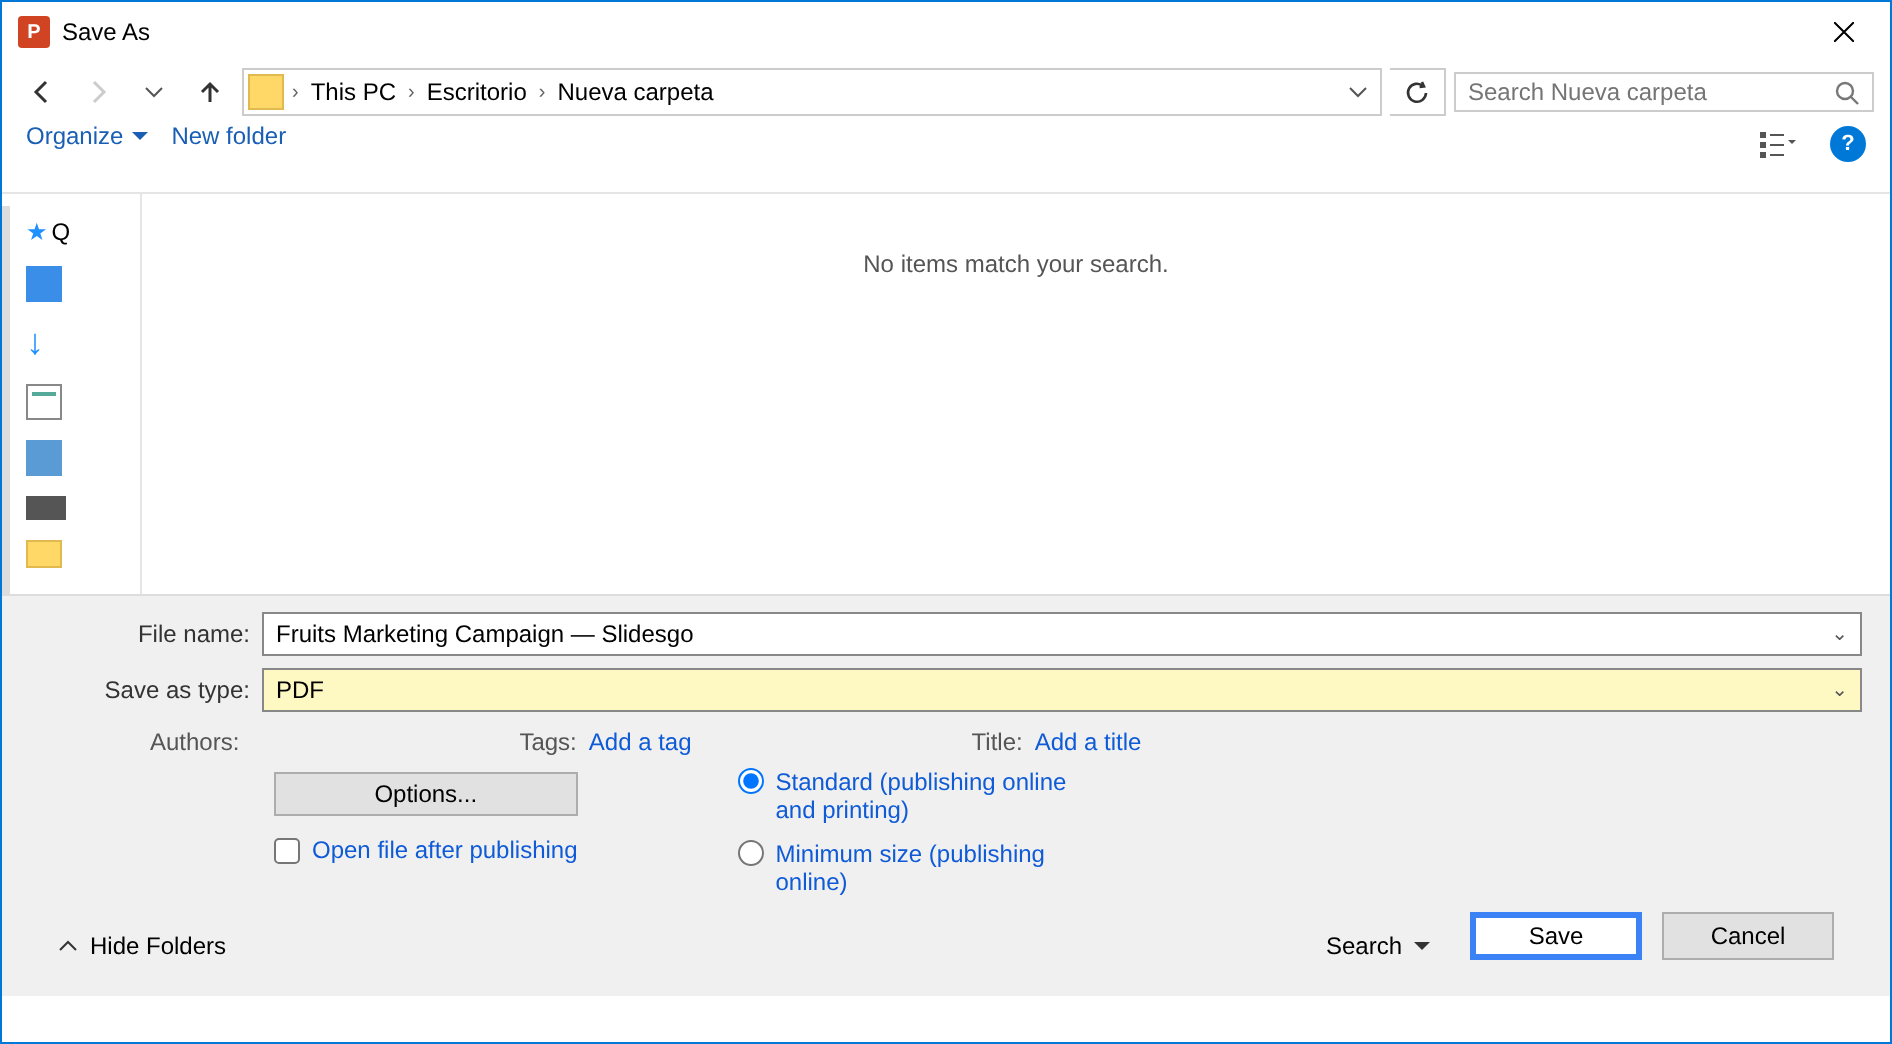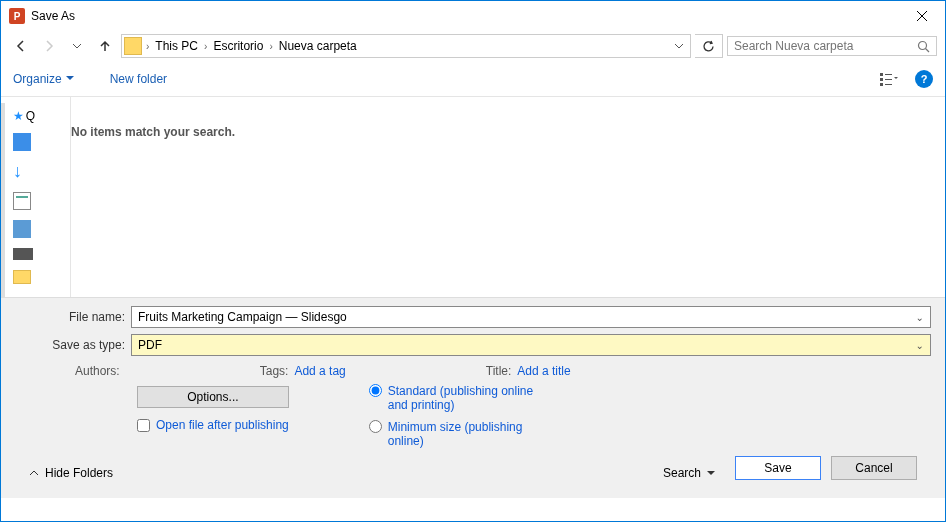--- a/index.html
+++ b/index.html
@@ -12,21 +12,21 @@
   .nav-btn { width:24px;height:24px;display:flex;align-items:center;justify-content:center;color:#555;cursor:pointer;}
   .nav-btn.disabled{color:#ccc;cursor:default;}
   .addressbox { flex:1; height:24px; border:1px solid #ccc; display:flex;align-items:center;padding-left:2px;gap:2px; }
   .folder-icon { width:18px;height:18px;background:#ffd867;border:1px solid #e0b94f;margin-right:2px;}
   .crumb { padding:0 4px; cursor:pointer;}
   .crumb-sep { color:#666;font-size:10px;}
   .addr-drop { margin-left:auto; padding:0 6px;color:#555;}
   .refresh-btn { width:28px;height:24px;border:1px solid #ccc;border-left:none;display:flex;align-items:center;justify-content:center;color:#333;}
   .searchbox { width:210px;height:20px;border:1px solid #ccc;margin-left:0;display:flex;align-items:center;padding:0 6px;color:#777; }
   .searchbox input { border:none;outline:none;flex:1;font-size:12px;color:#333;}
-  .toolbar { height:36px;display:flex;align-items:center;padding:0 12px;gap:36px;border-bottom:1px solid #e5e5e5;}
+  .toolbar { height:36px;display:flex;align-items:flex-start;padding:0 12px;gap:12px;border-bottom:1px solid #e5e5e5;}
   .tool-link { color:#1a5fb4;cursor:pointer;display:flex;align-items:center;gap:4px;}
   .tool-right { margin-left:auto;display:flex;align-items:center;gap:12px;}
   .view-btn { width:28px;height:22px;display:flex;align-items:center;justify-content:center;color:#555;}
   .help-btn { width:18px;height:18px;border-radius:50%;background:#0078d7;color:#fff;display:flex;align-items:center;justify-content:center;font-weight:bold;font-size:11px;}
   .body { display:flex; height: 200px; }
   .treepane { width:70px;overflow:hidden;border-right:1px solid #e5e5e5;padding-top:6px;}
   .tree-scroll { width:4px;height:100%;background:#ddd;float:left;}
   .tree-items { margin-left:8px;display:flex;flex-direction:column;gap:10px;padding:6px 0;}
   .tree-ic { width:18px;height:18px;}
   .starq{display:flex;align-items:center;gap:2px;}
@@ -36,21 +36,21 @@
   .ic-doc{background:#fff;border:1px solid #888;position:relative;}
   .ic-doc::after{content:"";position:absolute;left:2px;right:2px;top:3px;height:2px;background:#5a9;}
   .ic-pic{background:#5b9bd5;}
   .ic-wide{width:20px;height:12px;background:#555;}
   .ic-folder{width:18px;height:14px;background:#ffd867;border:1px solid #e0b94f;}
   .listpane { flex:1; }
   .cols { height:24px;display:flex;align-items:center;border-bottom:1px solid #e5e5e5;color:#235a9a;padding-left:20px;}
   .col { padding:0 10px; border-right:1px solid #eee;height:100%;display:flex;align-items:center;gap:6px;}
   .col.name{width:260px;} .col.date{width:118px;} .col.type{width:112px;} .col.size{width:80px;}
   .sort-caret{font-size:9px;color:#888;}
-  .empty { color:#555;padding-top:28px;font-weight:bold;}
+  .empty { text-align:center;color:#555;padding-top:28px;}
   .bottom { background:#f0f0f0;border-top:1px solid #ddd;padding:8px 14px 10px;}
   .formrow { display:flex;align-items:center;margin-bottom:6px;}
   .formlabel { width:116px;text-align:right;padding-right:6px;color:#333;}
   .form-input { flex:1;height:22px;border:1px solid #888;background:#fff;padding:0 6px;display:flex;align-items:center;justify-content:space-between;}
   .form-input input{border:none;outline:none;flex:1;font-size:12px;}
   .drop-caret{color:#555;font-size:10px;}
   .metarow { display:flex;padding:2px 0 8px 60px;gap:140px;color:#555;}
   .meta-item{display:flex;gap:6px;}
   .link{color:#0f5bd7;cursor:pointer;}
   .options-area{display:flex;padding-left:122px;gap:80px;align-items:flex-start;}
@@ -58,21 +58,21 @@
   .btn { height:22px;border:1px solid #adadad;background:#e1e1e1;padding:0 24px;cursor:pointer;display:inline-flex;align-items:center;justify-content:center;}
   .chk { display:flex;align-items:center;gap:6px;color:#0f5bd7;}
   .chk input{width:13px;height:13px;}
   .radio-group{display:flex;flex-direction:column;gap:8px;margin-top:-2px;}
   .radio-item{display:flex;align-items:flex-start;gap:6px;}
   .radio-item label{color:#0f5bd7;max-width:160px;}
   .footer { display:flex;align-items:flex-end;padding:8px 14px;gap:10px;}
   .hide-folders{display:flex;align-items:center;gap:6px;cursor:pointer;}
   .footer-spacer{flex:1;}
   .tools{display:flex;align-items:center;gap:6px;cursor:pointer;margin-right:10px;}
-  .save-btn{width:86px;height:24px;border:1px solid #3b82f6;background:#fff;cursor:pointer;}
+  .save-btn{width:86px;height:24px;border:3px solid #3b82f6;background:#fff;cursor:pointer;}
   .cancel-btn{width:86px;height:24px;border:1px solid #adadad;background:#e1e1e1;cursor:pointer;}
   svg{display:block;}
 </style>
 </head>
 <body>
 
 <div class="titlebar">
   <div class="app-icon">P</div>
   <div class="title">Save As</div>
   <div class="close-btn">

